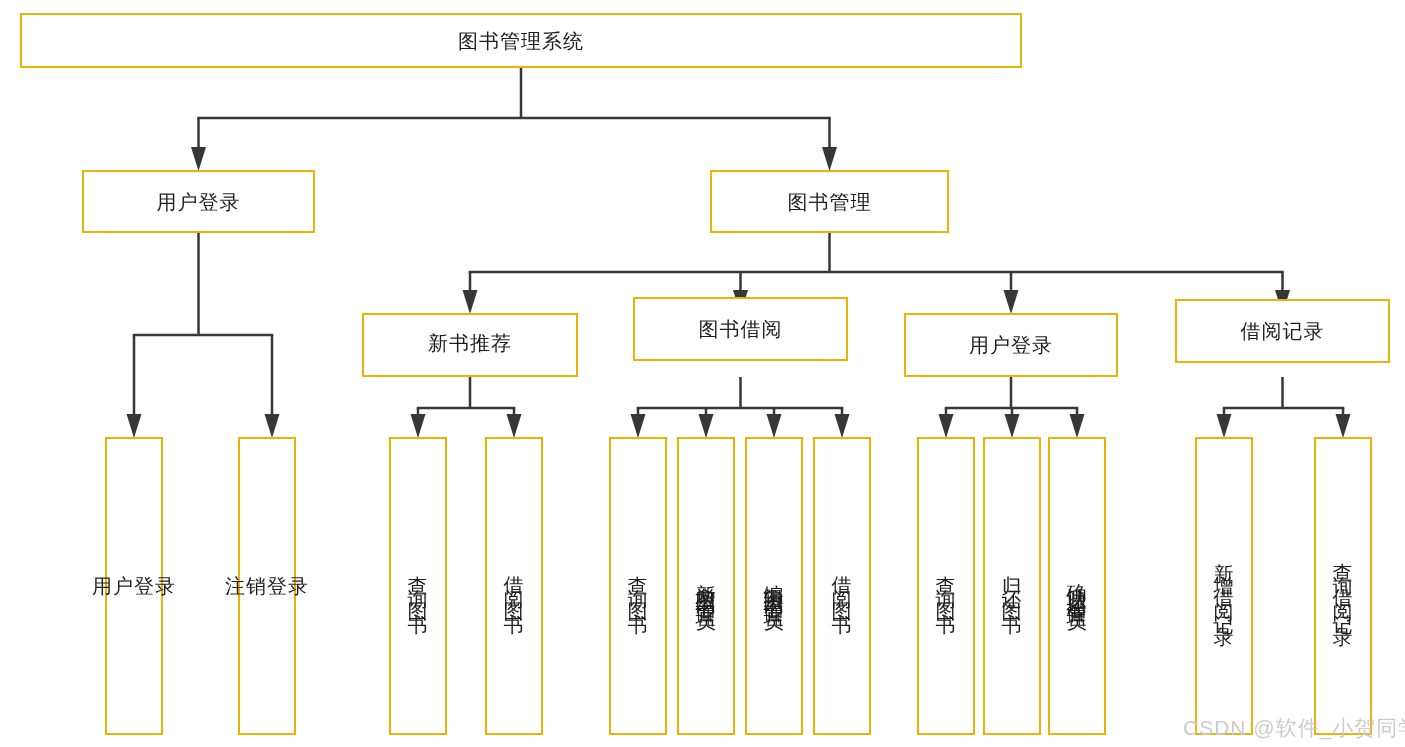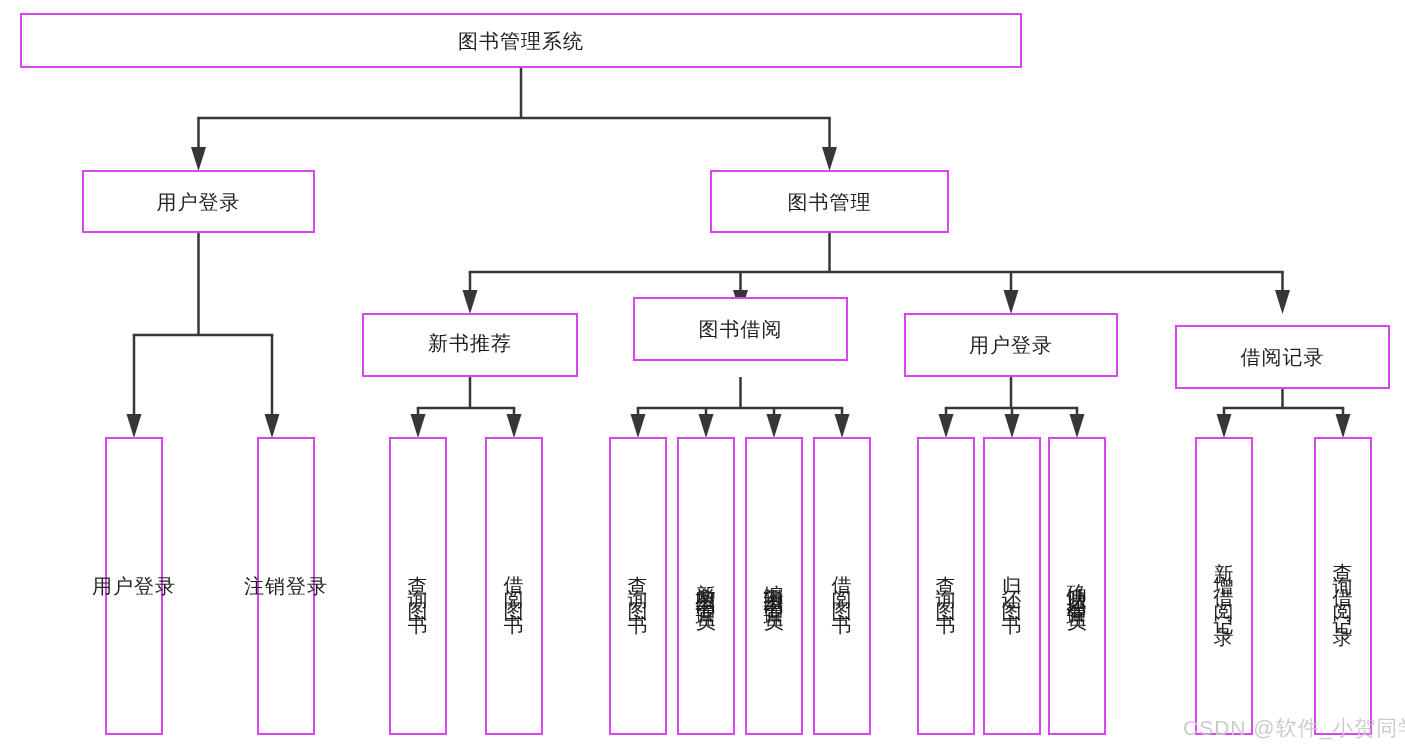--- a/index.html
+++ b/index.html
@@ -17,21 +17,21 @@
   }
   #connector-layer {
     position: absolute;
     left: 0; top: 0;
     width: 1405px; height: 747px;
     pointer-events: none;
   }
   .node {
     position: absolute;
     box-sizing: border-box;
-    border: 2px solid #d946ef;
+    border: 2px solid #eab308;
     background: #ffffff;
     display: flex;
     align-items: center;
     justify-content: center;
     color: #1d1d1d;
     font-size: 20px;
     line-height: 1;
     z-index: 2;
   }
   .node.h-node span {
@@ -142,33 +142,33 @@
       </div>
       <div class="node h-node" style="left: 82px; top: 170px; width: 233px; height: 63px;">
         <span>用户登录</span>
       </div>
       <div class="node h-node" style="left: 710px; top: 170px; width: 239px; height: 63px;">
         <span>图书管理</span>
       </div>
       <div class="node h-node" style="left: 105px; top: 437px; width: 58px; height: 298px;">
         <span>用户登录</span>
       </div>
-      <div class="node h-node" style="left: 257px; top: 437px; width: 58px; height: 298px;">
+      <div class="node h-node" style="left: 238px; top: 437px; width: 58px; height: 298px;">
         <span>注销登录</span>
       </div>
       <div class="node h-node" style="left: 362px; top: 313px; width: 216px; height: 64px; font-family: Liberation Mono, monospace;">
         <span>新书推荐</span>
       </div>
       <div class="node h-node" style="left: 633px; top: 297px; width: 215px; height: 64px;">
         <span>图书借阅</span>
       </div>
       <div class="node h-node" style="left: 904px; top: 313px; width: 214px; height: 64px;">
         <span>用户登录</span>
       </div>
-      <div class="node h-node" style="left: 1175px; top: 325px; width: 215px; height: 64px;">
+      <div class="node h-node" style="left: 1175px; top: 299px; width: 215px; height: 64px;">
         <span>借阅记录</span>
       </div>
       <div class="node v-node" style="left: 389px; top: 437px; width: 58px; height: 298px;">
         <span>查询图书</span>
       </div>
       <div class="node v-node" style="left: 485px; top: 437px; width: 58px; height: 298px;">
         <span>借阅图书</span>
       </div>
       <div class="node v-node" style="left: 609px; top: 437px; width: 58px; height: 298px;">
         <span>查询图书</span>

